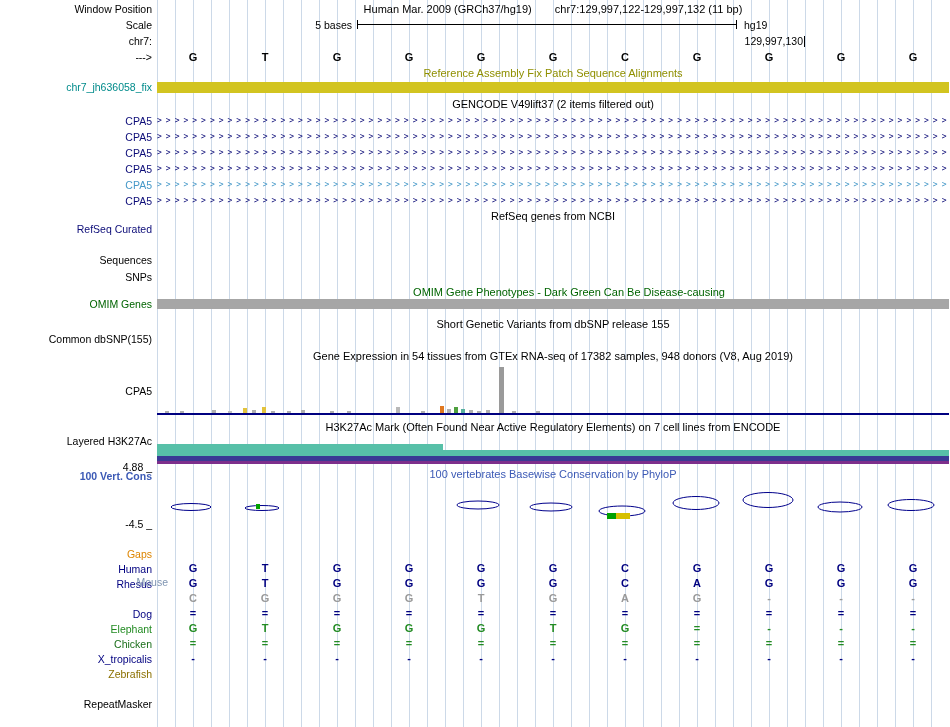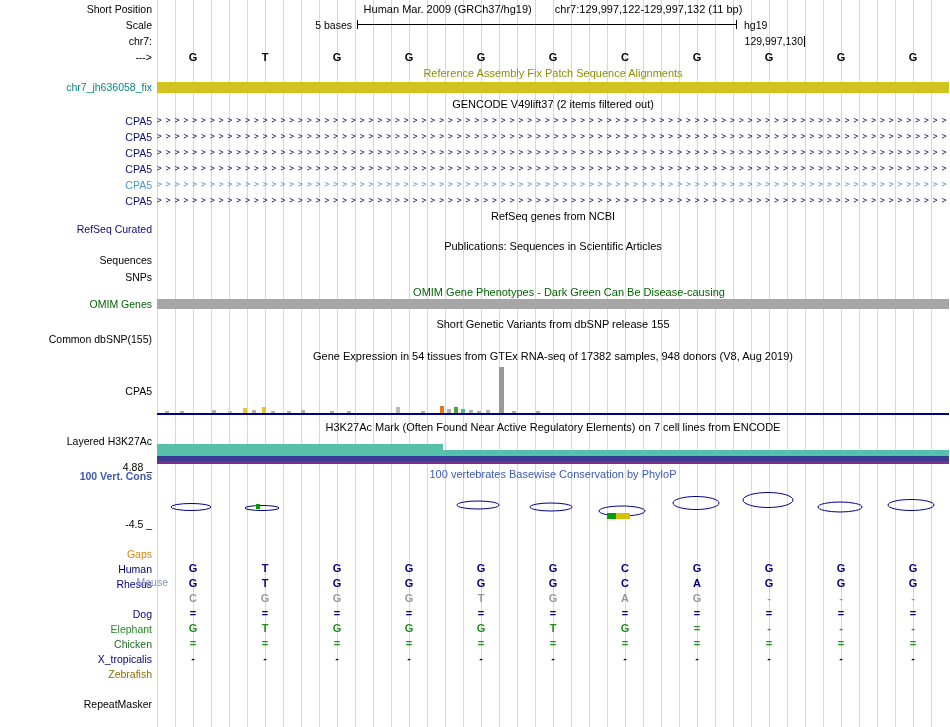--- a/index.html
+++ b/index.html
@@ -26,21 +26,21 @@
             border-left:1px solid #000;border-right:1px solid #000}
   #scalebar::after{content:"";position:absolute;left:0;right:0;top:4px;height:1px;background:#000}
   #conssvg{position:absolute;left:157px;top:460px}
 </style>
 </head>
 <body>
 
 <div id="page">
   <div id="grid" style="background: repeating-linear-gradient(to right, rgb(204, 217, 232) 0px, rgb(204, 217, 232) 1px, transparent 1px, transparent 18px);"></div>
 
-  <div class="lbl" style="top:2px">Short Position</div>
+  <div class="lbl" style="top:2px">Window Position</div>
   <div class="ttl" style="top:2px">
     <span>Human Mar. 2009 (GRCh37/hg19)</span>
     <span style="margin-left:20px">chr7:129,997,122-129,997,132 (11 bp)</span>
   </div>
 
   <div class="lbl" style="top:18px">Scale</div>
   <div style="position:absolute;left:157px;top:18px;width:195px;height:14px;line-height:14px;text-align:right">5 bases</div>
   <div id="scalebar"></div>
   <div style="position:absolute;left:744px;top:18px;height:14px;line-height:14px">hg19</div>
 
@@ -64,21 +64,20 @@
 
   <div class="ttl" style="top: 66px; color: rgb(143, 143, 0);">Reference Assembly Fix Patch Sequence Alignments</div>
   <div class="lbl" style="top: 80px; color: rgb(0, 139, 139);">chr7_jh636058_fix</div>
   <div class="band" style="top: 82px; height: 11px; background: rgb(210, 196, 32);"></div>
 
   <div class="ttl" style="top:97px">GENCODE V49lift37 (2 items filtered out)</div>
 
   <div class="ttl" style="top:209px">RefSeq genes from NCBI</div>
   <div class="lbl" style="top: 222px; color: rgb(12, 12, 120);">RefSeq Curated</div>
 
-  <div class="ttl" style="top:239px">Publications: Sequences in Scientific Articles</div>
   <div class="lbl" style="top:253px">Sequences</div>
   <div class="lbl" style="top:270px">SNPs</div>
 
   <div class="ttl" style="top: 285px; color: rgb(0, 100, 0); padding-left: 32px;">OMIM Gene Phenotypes - Dark Green Can Be Disease-causing</div>
   <div class="band" style="top: 299px; height: 10px; background: rgb(166, 166, 166);"></div>
   <div class="lbl" style="top: 297px; color: rgb(0, 100, 0);">OMIM Genes</div>
 
   <div class="ttl" style="top:317px">Short Genetic Variants from dbSNP release 155</div>
   <div class="lbl" style="top:332px">Common dbSNP(155)</div>
 

